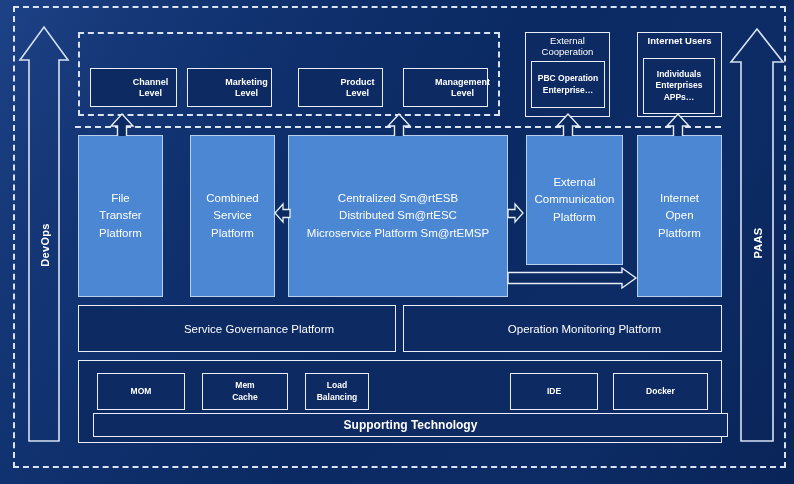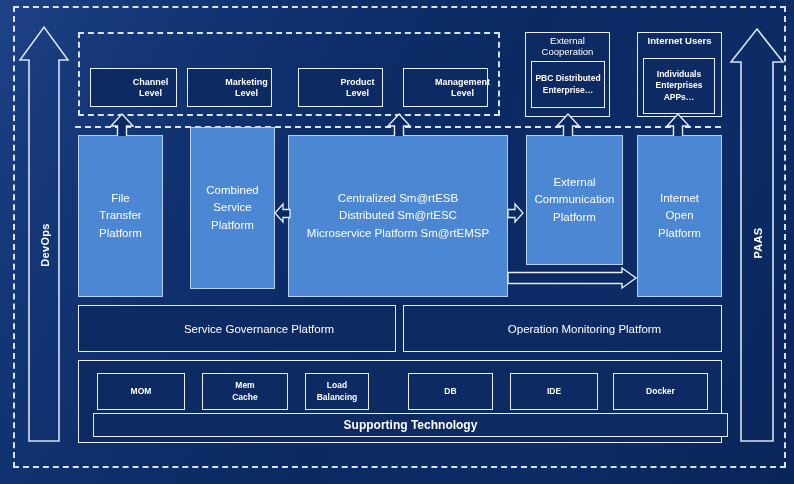--- a/index.html
+++ b/index.html
@@ -43,36 +43,36 @@
 
   <div class="box-dark lvl" style="left:90px; top:68px; width:87px; height:39px;">Channel Level</div>
   <div class="box-dark lvl" style="left:187px; top:68px; width:85px; height:39px;">Marketing Level</div>
   <div class="box-dark lvl" style="left:298px; top:68px; width:85px; height:39px;">Product Level</div>
   <div class="box-dark lvl" style="left:403px; top:68px; width:85px; height:39px;">Management Level</div>
 
   <div class="group" style="left:525px; top:32px; width:85px; height:85px;">
     <div class="group-title" style="font-size:9.5px;">External
 Cooperation</div>
   </div>
-  <div class="box-dark sm-b" style="left:531px; top:61px; width:74px; height:47px;">PBC Distributed
+  <div class="box-dark sm-b" style="left:531px; top:61px; width:74px; height:47px;">PBC Operation
 Enterprise…</div>
 
   <div class="group" style="left:637px; top:32px; width:85px; height:85px;">
     <div class="group-title" style="font-size:9.5px; font-weight:bold;">Internet Users</div>
   </div>
   <div class="box-dark sm-b" style="left:643px; top:58px; width:72px; height:56px;">Individuals
 Enterprises
 APPs…</div>
 
   <div class="dashed" style="left:75px; top:126px; width:646px; height:0; border-width:2px 0 0 0;"></div>
 
   <div class="box-light plat" style="left:78px; top:135px; width:85px; height:162px;">File
 Transfer
 Platform</div>
-  <div class="box-light plat" style="left:190px; top:127px; width:85px; height:162px;">Combined
+  <div class="box-light plat" style="left:190px; top:135px; width:85px; height:162px;">Combined
 Service
 Platform</div>
   <div class="box-light plat" style="left:288px; top:135px; width:220px; height:162px;">Centralized Sm@rtESB
 Distributed Sm@rtESC
 Microservice Platform Sm@rtEMSP</div>
   <div class="box-light plat" style="left:526px; top:135px; width:97px; height:130px;">External
 Communication
 Platform</div>
   <div class="box-light plat" style="left:637px; top:135px; width:85px; height:162px;">Internet
 Open
@@ -81,21 +81,20 @@
   <div class="box-dark gov" style="left:78px; top:305px; width:318px; height:47px;">Service Governance Platform</div>
   <div class="box-dark gov" style="left:403px; top:305px; width:319px; height:47px;">Operation Monitoring Platform</div>
 
   <div class="group" style="left:78px; top:360px; width:644px; height:83px;"></div>
 
   <div class="box-dark sm-b" style="left:97px; top:373px; width:88px; height:37px;">MOM</div>
   <div class="box-dark sm-b" style="left:202px; top:373px; width:86px; height:37px;">Mem
 Cache</div>
   <div class="box-dark sm-b" style="left:305px; top:373px; width:64px; height:37px;">Load
 Balancing</div>
-  <div class="box-dark sm-b" style="left:408px; top:373px; width:85px; height:37px;">DB</div>
   <div class="box-dark sm-b" style="left:510px; top:373px; width:88px; height:37px;">IDE</div>
   <div class="box-dark sm-b" style="left:613px; top:373px; width:95px; height:37px;">Docker</div>
 
   <div class="box-dark bar" style="left:93px; top:413px; width:635px; height:24px;">Supporting Technology</div>
 
   <svg class="arrows" width="794" height="484" viewBox="0 0 794 484">
 
     <path d="M29,441 L29,60 L20,60 L44,27 L68,60 L59,60 L59,441 Z" fill="none" stroke="#d7e2f3" stroke-width="1.6"></path>
 
     <path d="M741,441 L741,62 L731,62 L757,29 L783,62 L773,62 L773,441 Z" fill="none" stroke="#d7e2f3" stroke-width="1.6"></path>

